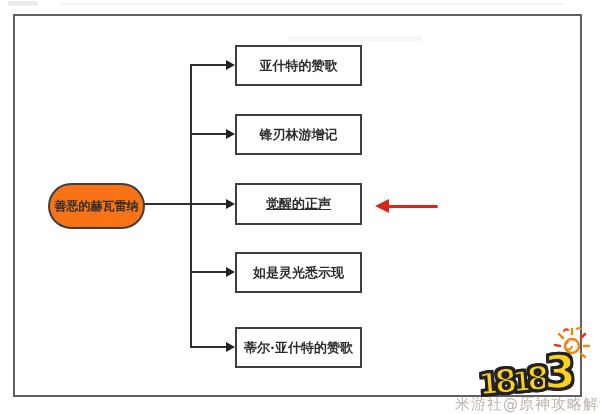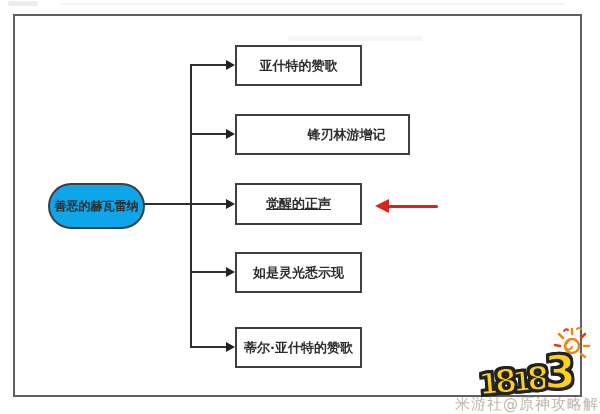--- a/index.html
+++ b/index.html
@@ -5,29 +5,29 @@
   html,body{margin:0;padding:0;background:#fff;}
   .canvas{
     position:relative;width:600px;height:414px;background:#ffffff;
     font-family:"DejaVu Sans","Liberation Sans",sans-serif;overflow:hidden;
   }
   
   .frame{position:absolute;left:13px;top:14px;width:565px;height:379px;
     border:2px solid #5f5f5f;background:transparent;}
   
   .root-node{position:absolute;left:48px;top:183px;width:93px;height:42px;
-    border:2px solid #3f3f3f;border-radius:23px;background:#0ea5e9;
+    border:2px solid #3f3f3f;border-radius:23px;background:#f97316;
     display:flex;align-items:center;justify-content:center;
     font-size:12px;font-weight:600;color:#2d2d2d;white-space:nowrap;z-index:2;}
   
   .qbox{position:absolute;left:235px;width:123px;height:37px;
     border:2px solid #3f3f3f;background:#fff;
     display:flex;align-items:center;justify-content:center;
     font-size:13px;font-weight:600;color:#2d2d2d;white-space:nowrap;z-index:2;}
-  .qbox1{top:45px;}  .qbox2{top:114px;padding-left:48px;}  .qbox3{top:183px;height:38px;text-decoration:underline;}
+  .qbox1{top:45px;}  .qbox2{top:114px;}  .qbox3{top:183px;height:38px;text-decoration:underline;}
   .qbox4{top:252px;} .qbox5{top:327px;}
   
   .hline,.vline{position:absolute;background:#2f2f2f;}
   .hline{height:2px;} .vline{width:2px;}
   .trunk{left:190px;top:64px;height:284px;}
   .b1{top:64px;left:190px;width:38px;}
   .b2{top:133px;left:190px;width:38px;}
   .b3{top:203px;left:143px;width:85px;}
   .b4{top:271px;left:190px;width:38px;}
   .b5{top:346px;left:190px;width:38px;}

